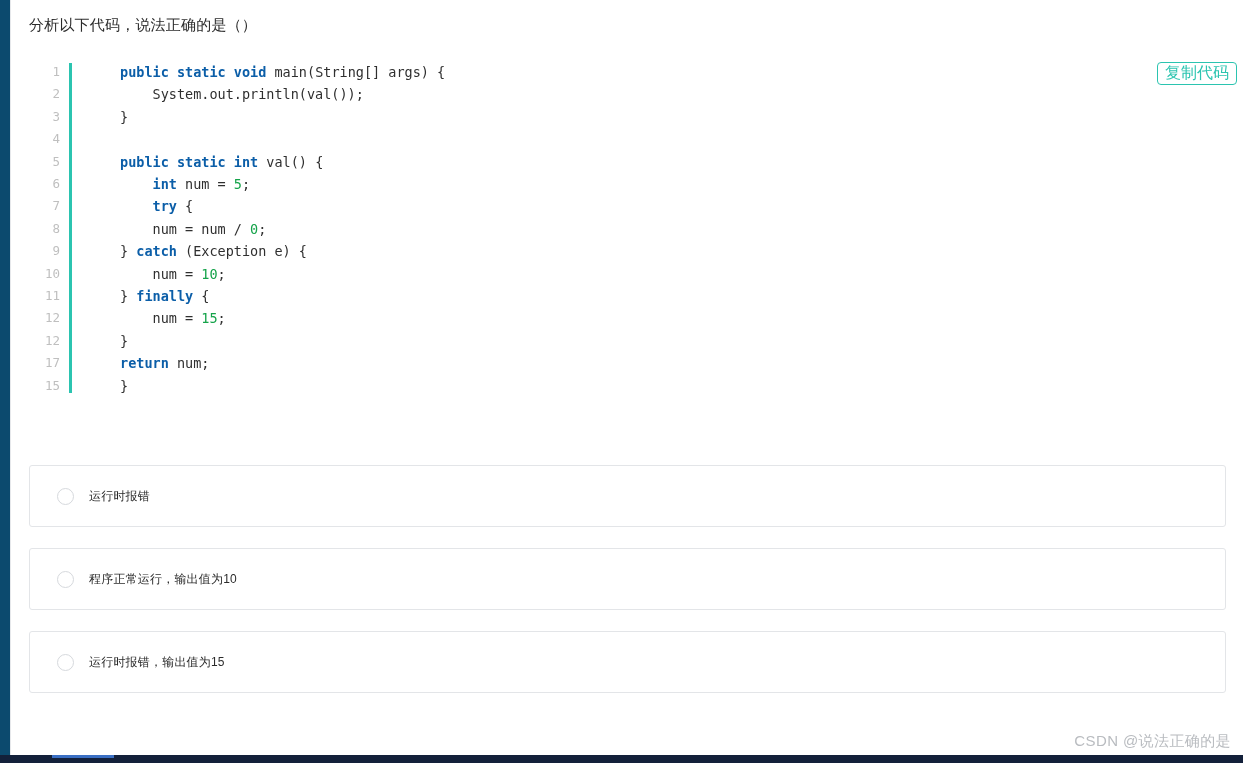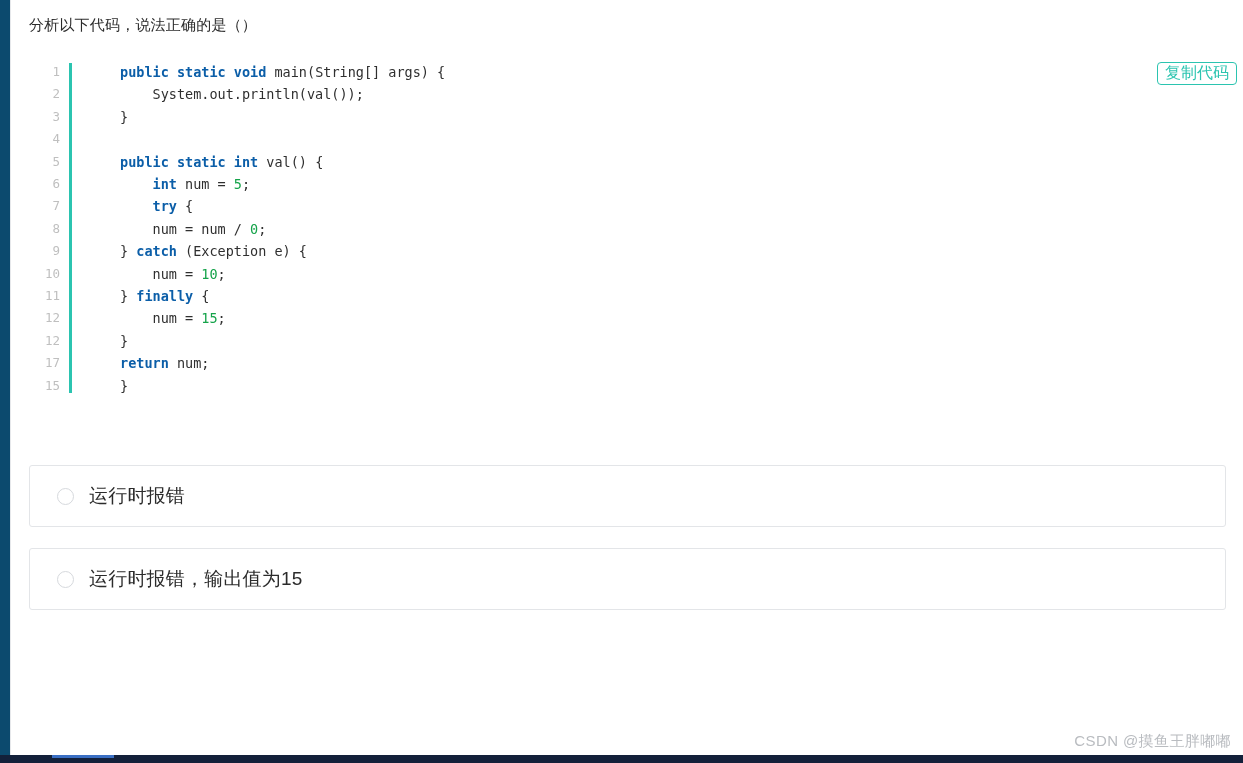--- a/index.html
+++ b/index.html
@@ -150,21 +150,21 @@
     flex: 0 0 17px;
     width: 17px;
     height: 17px;
     border: 1px solid #d6d9dd;
     border-radius: 50%;
     background: #ffffff;
     margin-right: 15px;
   }
 
   .option-label {
-    font-size: 19px;
+    font-size: 12px;
     color: #2b2b2b;
     line-height: 20px;
     letter-spacing: 0.2px;
   }
 
   
   .watermark {
     position: absolute;
     right: 12px;
     bottom: 12px;
@@ -232,25 +232,29 @@
 
     </div>
 
     <div class="options" id="options">
         <div class="option">
           <span class="radio"></span>
           <span class="option-label">运行时报错</span>
         </div>
         <div class="option">
           <span class="radio"></span>
+          <span class="option-label">程序正常运行，输出值为10</span>
+        </div>
+        <div class="option">
+          <span class="radio"></span>
           <span class="option-label">运行时报错，输出值为15</span>
         </div>
       </div>
 
   </div>
 
-  <div class="watermark">CSDN @摸鱼王胖嘟嘟</div>
+  <div class="watermark">CSDN @说法正确的是</div>
 
   <div class="bottom-bar">
     <div class="bottom-bar-accent"></div>
   </div>
 
 </div>
 
 </body></html>

